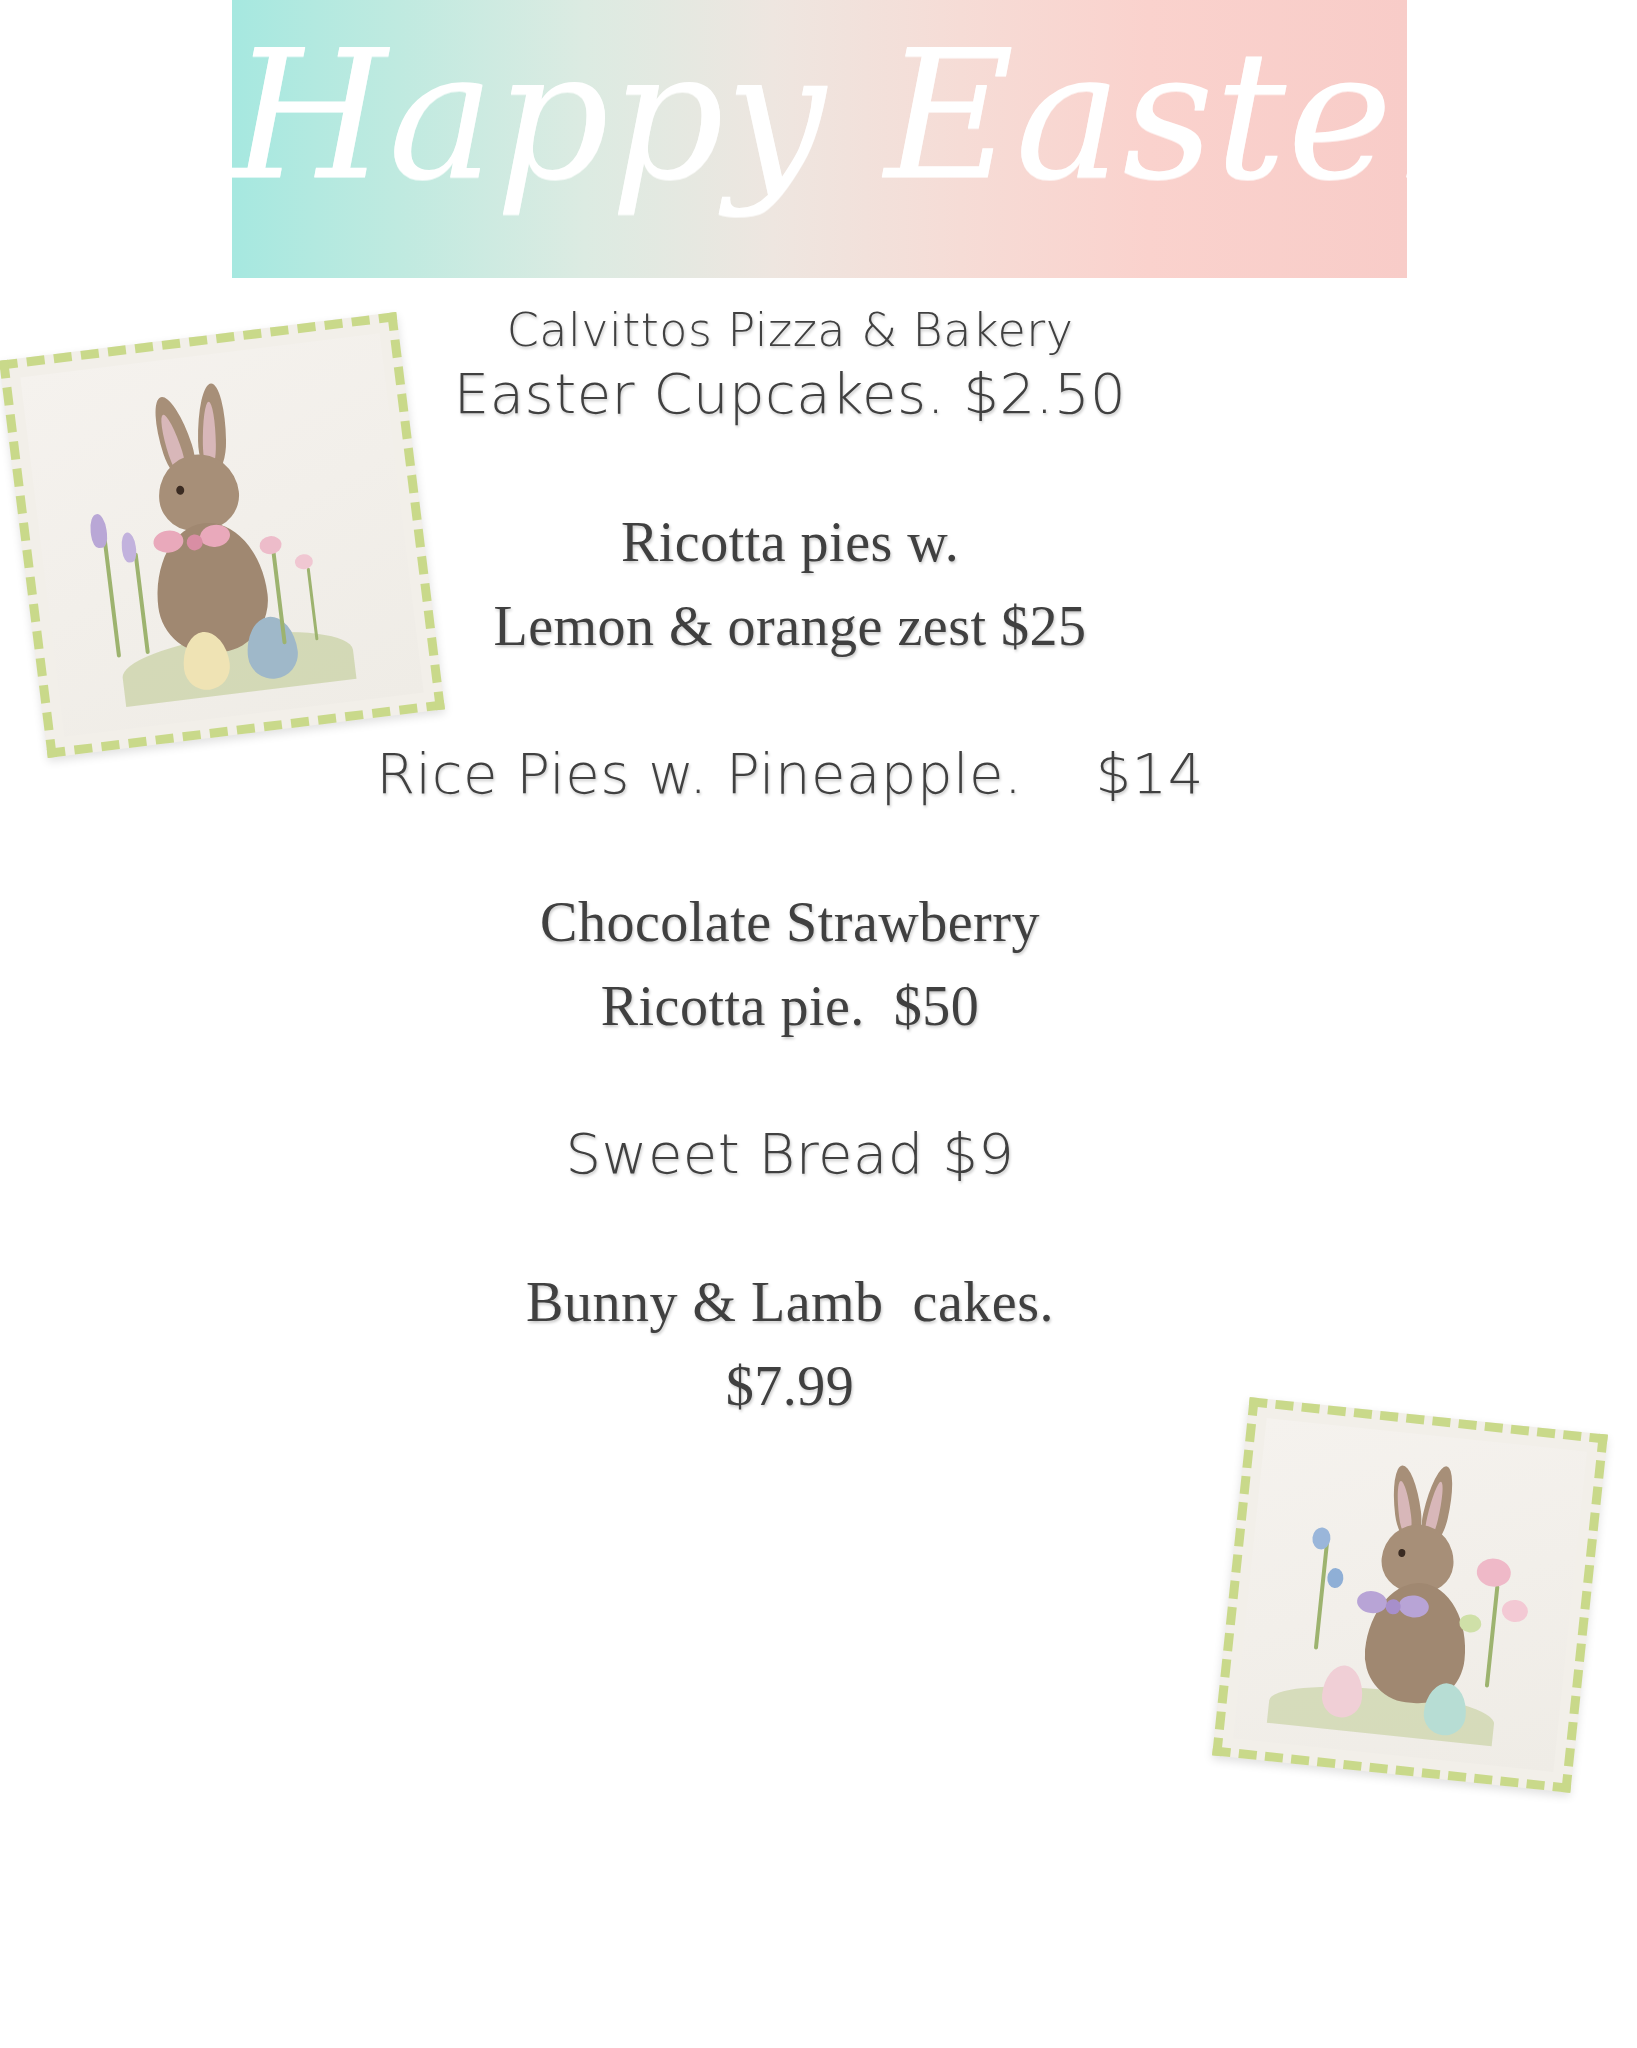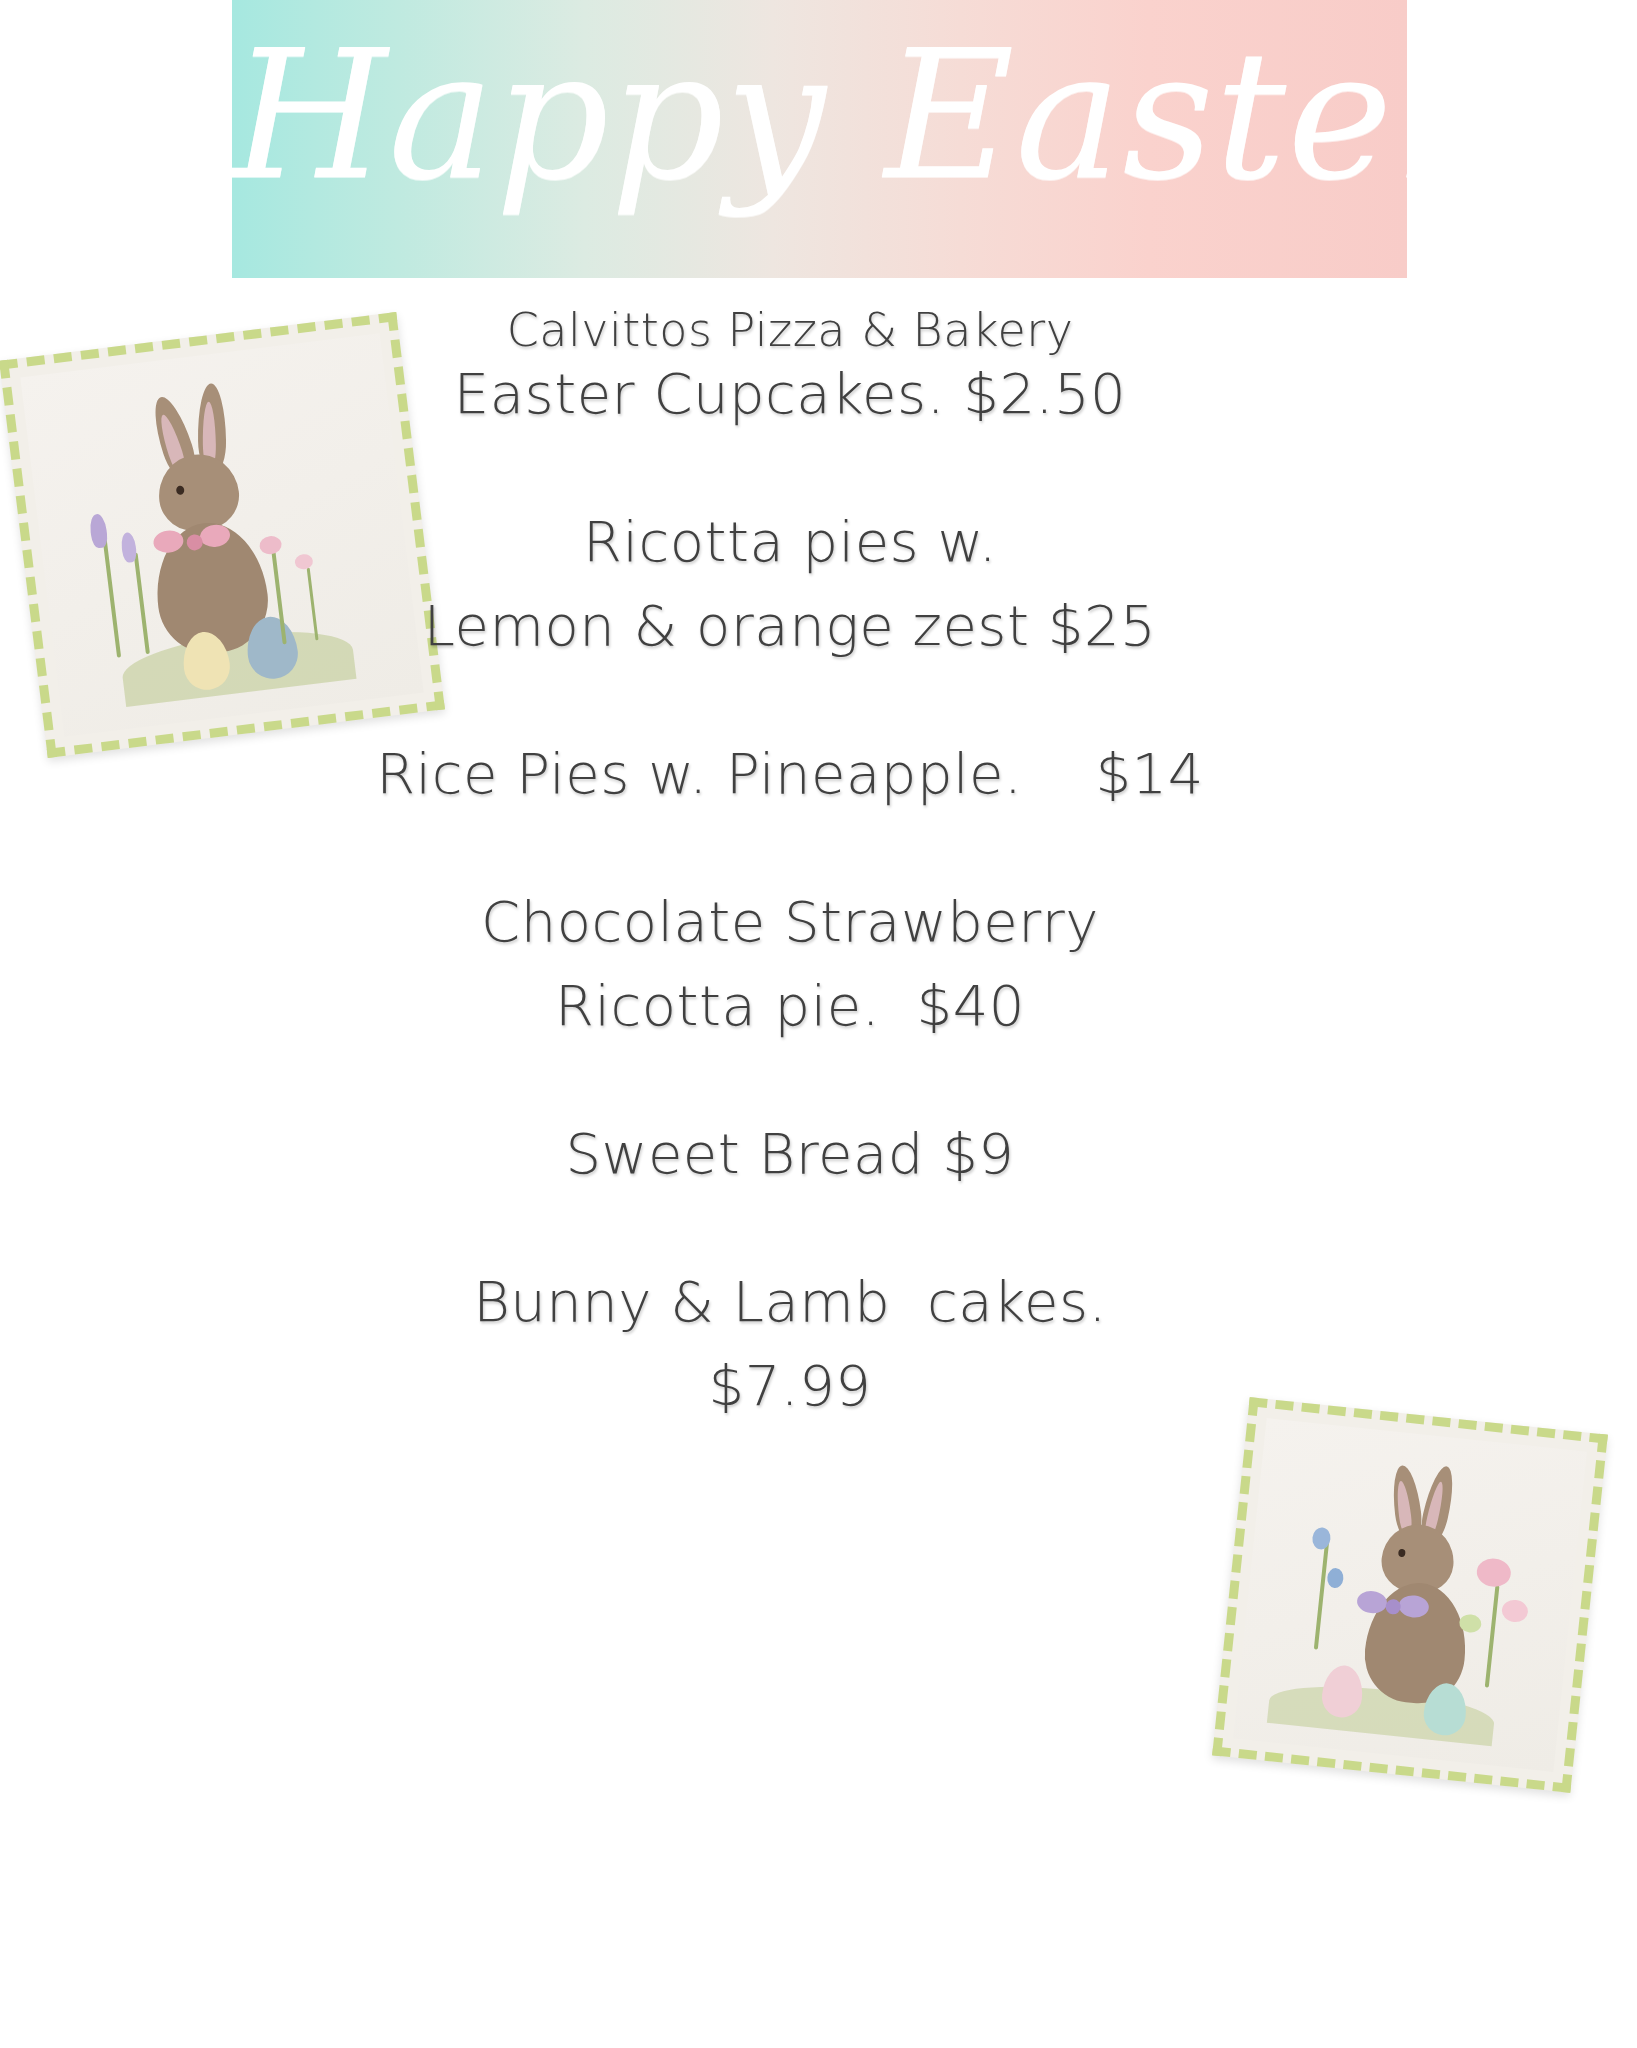--- a/index.html
+++ b/index.html
@@ -69,21 +69,21 @@
     font-size: 46px;
     line-height: 60px;
     letter-spacing: 0.5px;
   }
   .item {
     font-size: 56px;
     line-height: 68px;
     margin-bottom: 72px;
     letter-spacing: 0.5px;
   }
-  .item.two-line { line-height: 84px; }
+  .item.two-line { line-height: 84px; font-family: Liberation Serif, serif; }
   .item:last-child { margin-bottom: 0; }
 
   
   .photo-card {
     position: absolute;
     background: #f2efe9;
     border: 9px dashed #c9d98a;
     padding: 10px;
     box-shadow: 0 4px 10px rgba(0,0,0,0.12);
   }
@@ -194,21 +194,21 @@
   <div class="menu-line shop-name">Calvittos Pizza &amp; Bakery</div>
 
   <div class="menu-line item">Easter Cupcakes. $2.50</div>
 
   <div class="menu-line item two-line">Ricotta pies w.
 Lemon &amp; orange zest $25</div>
 
   <div class="menu-line item">Rice Pies w. Pineapple.    $14</div>
 
   <div class="menu-line item two-line">Chocolate Strawberry
-Ricotta pie.  $40</div>
+Ricotta pie.  $50</div>
 
   <div class="menu-line item">Sweet Bread $9</div>
 
 
   <div class="menu-line item two-line">Bunny &amp; Lamb  cakes.
 $7.99</div>
 </div>
 
 <div class="photo-card card-right">
   <div class="photo-inner">

